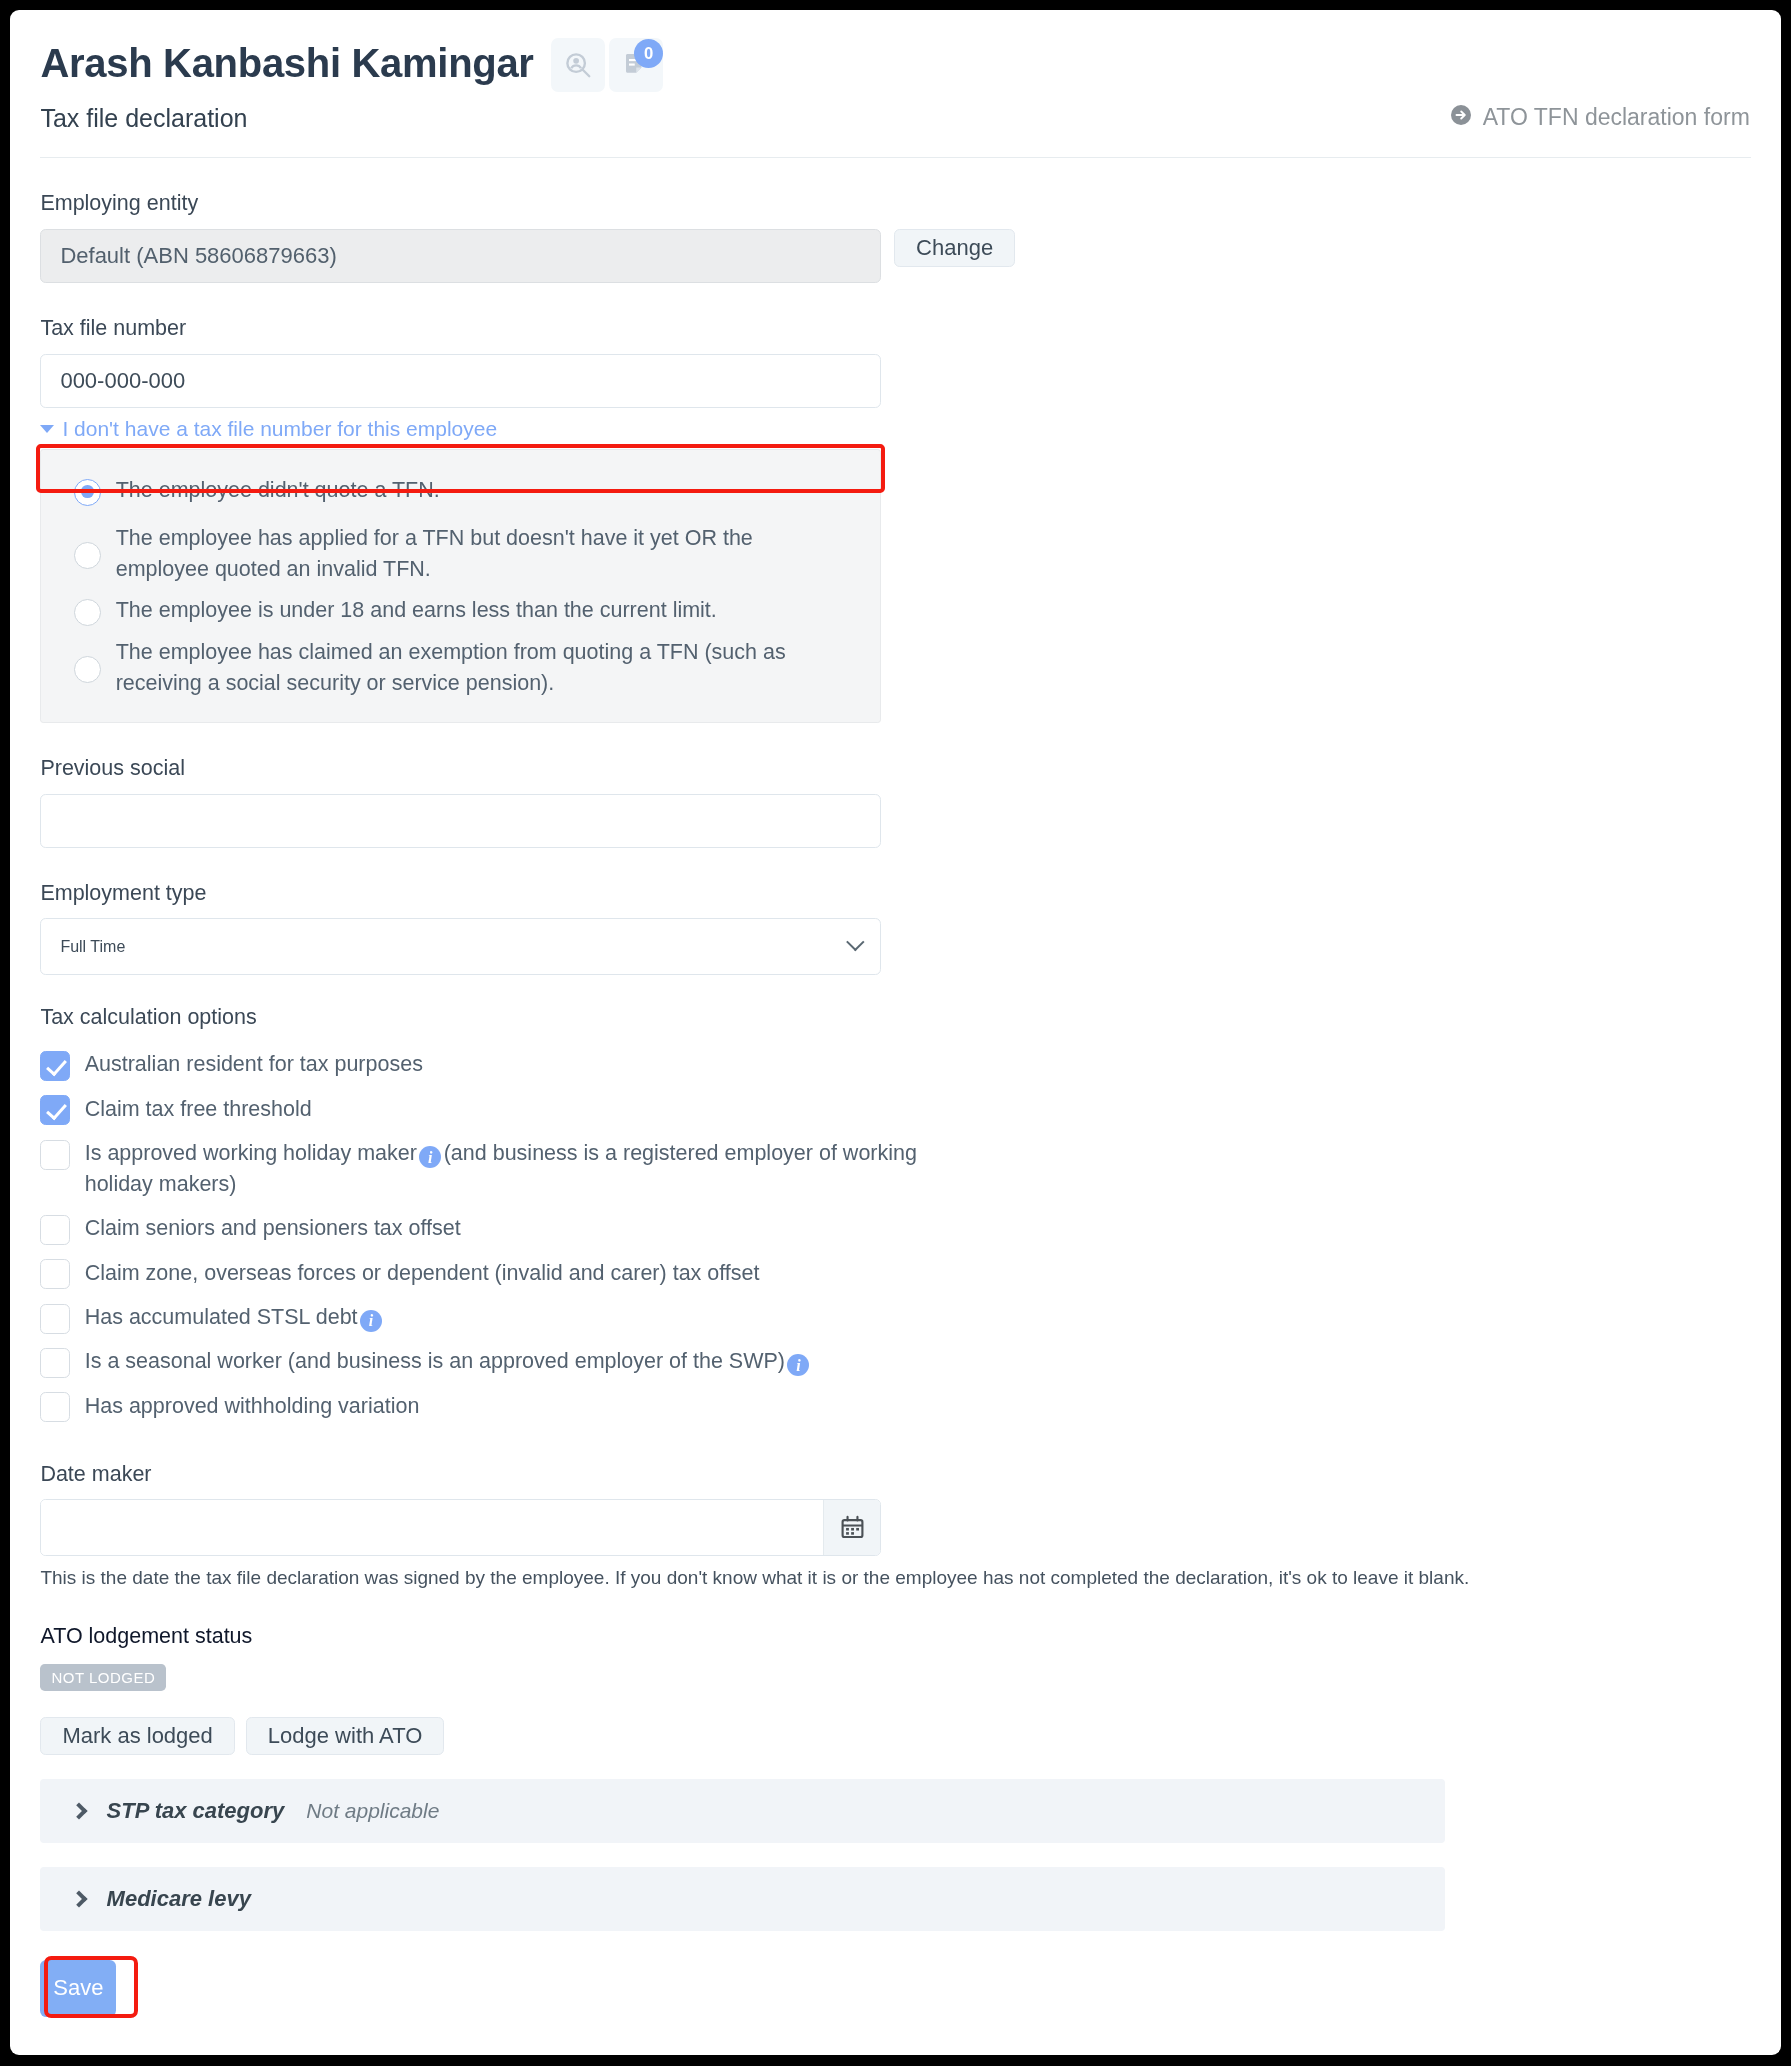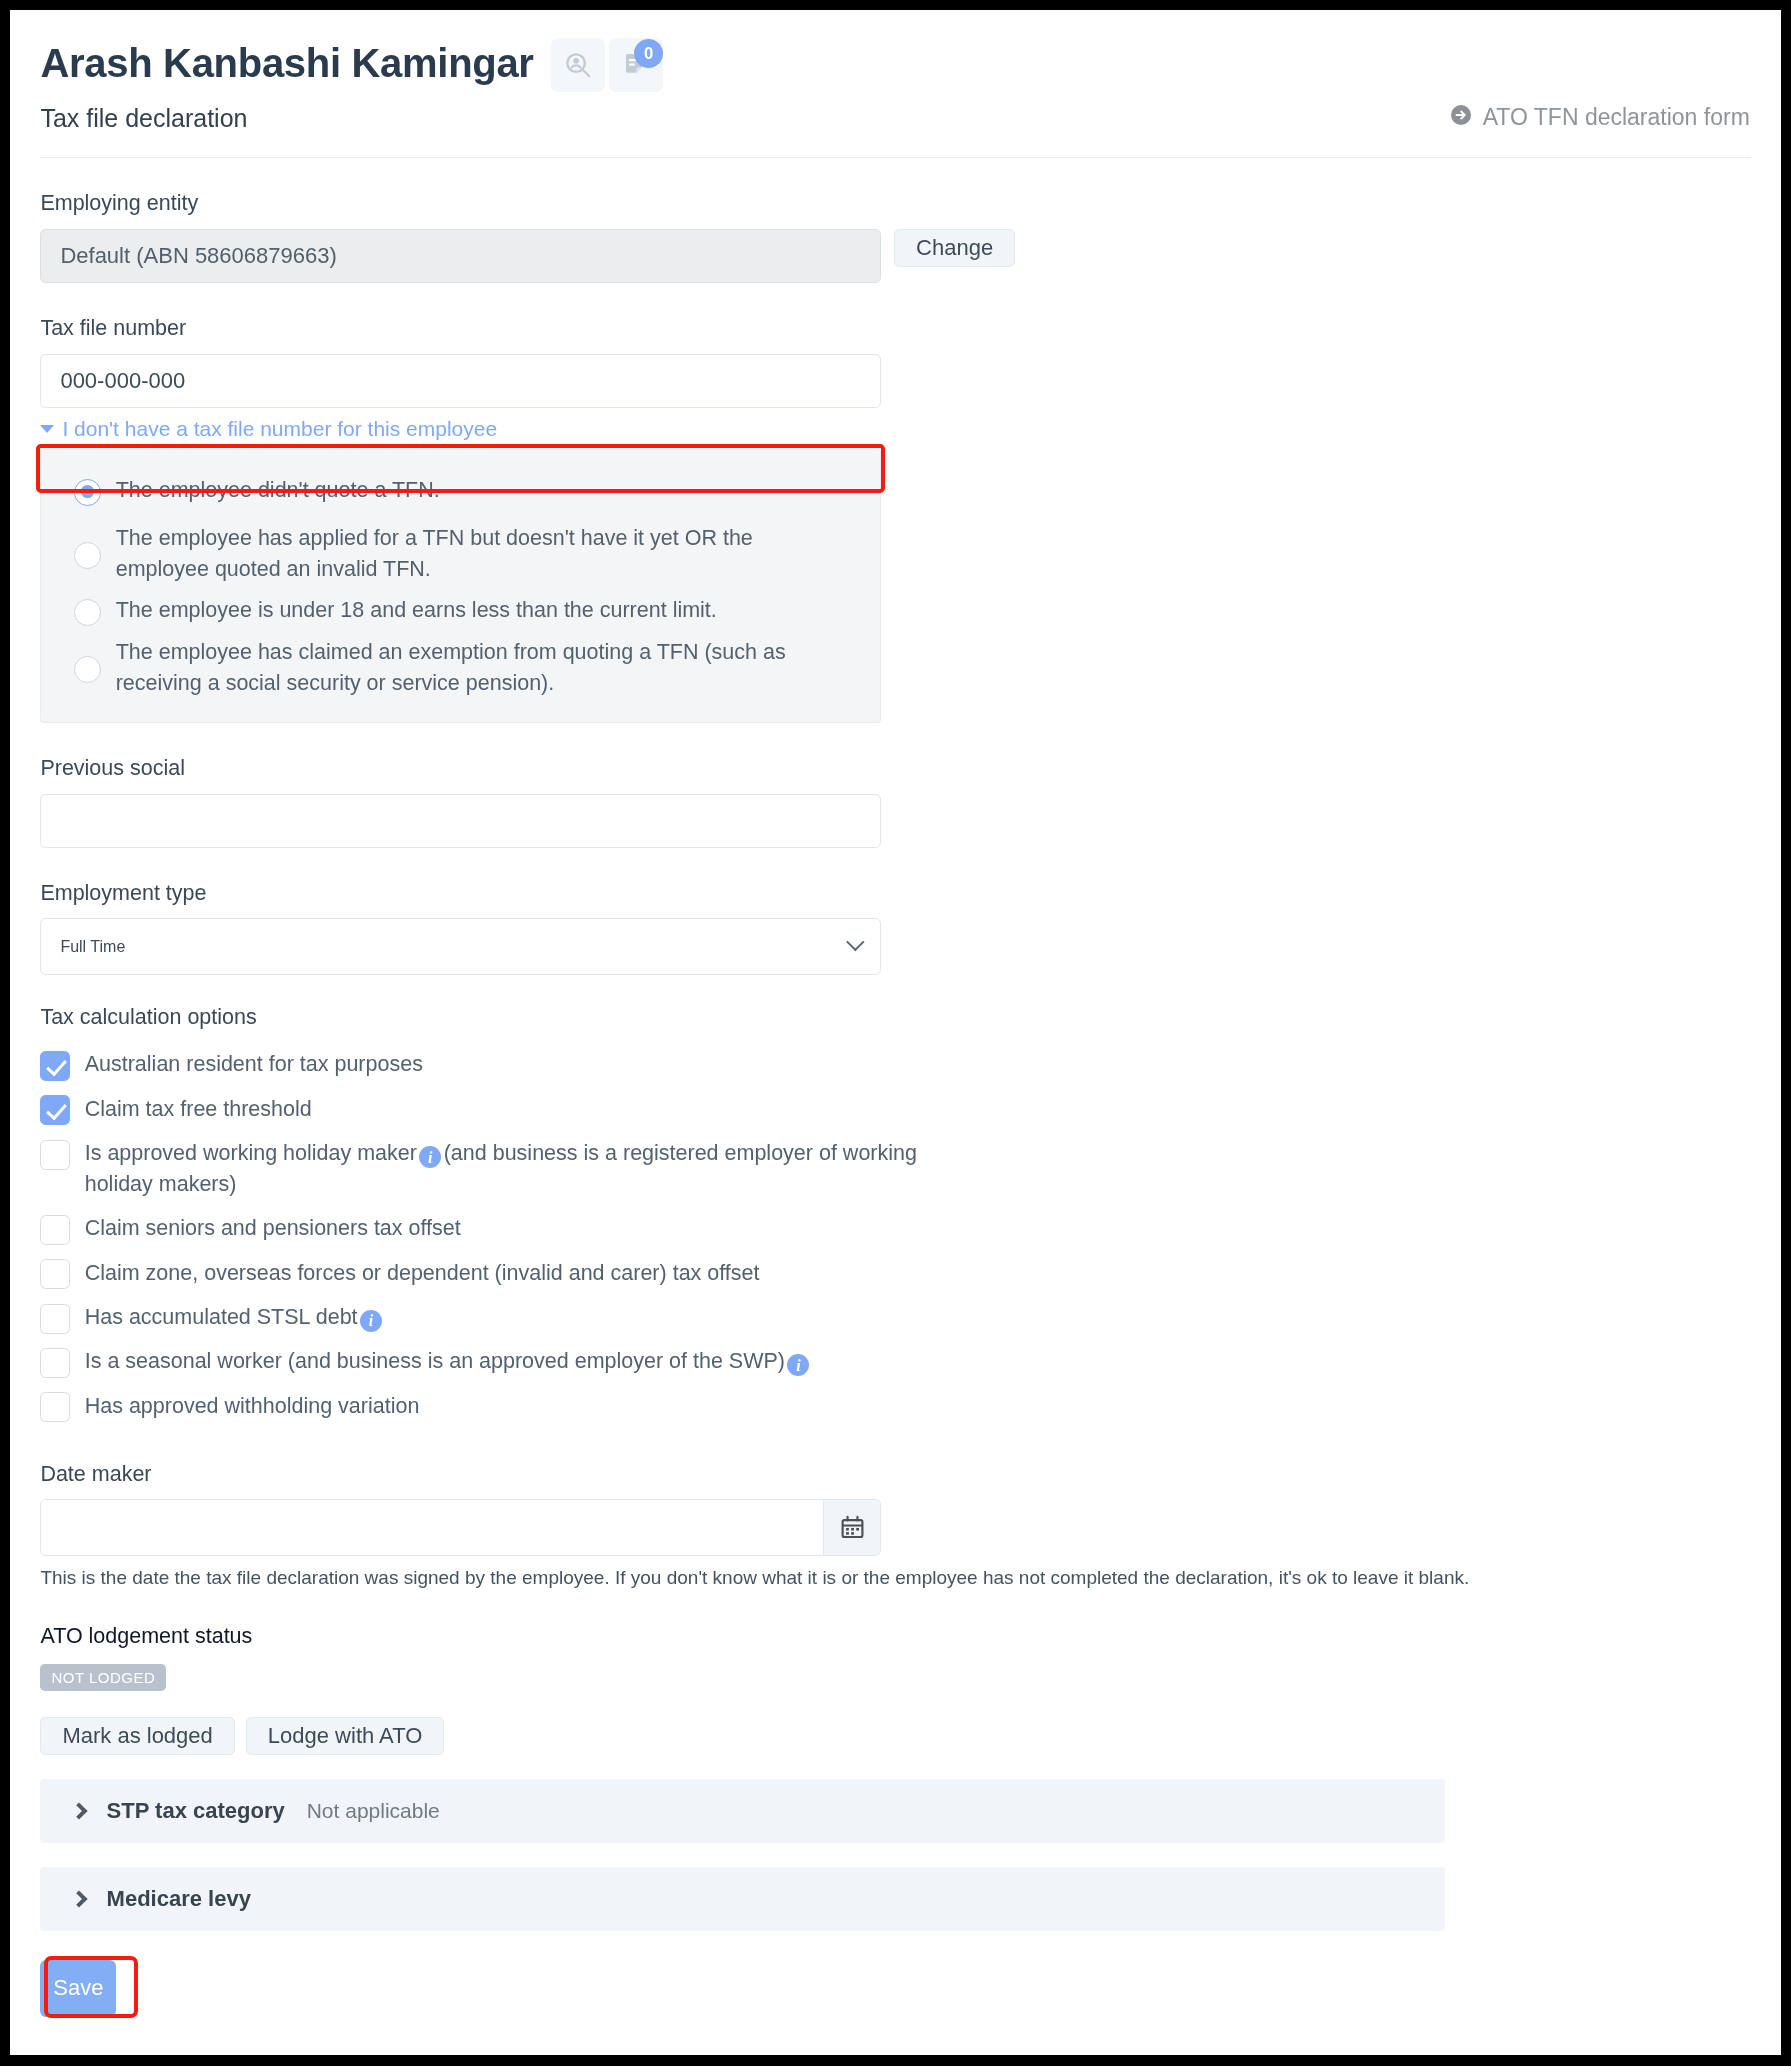--- a/index.html
+++ b/index.html
@@ -11,20 +11,21 @@
     width: 1791px; height: 2066px;
     font-family: "Liberation Sans", sans-serif;
     -webkit-font-smoothing: antialiased;
   }
   .page {
     position: absolute;
     left: 10.4px; top: 10.4px;
     width: 1771px; height: 2045px;
     background: #ffffff;
     overflow: hidden;
+    border-radius: 9px;
   }
   .inner {
     padding: 24px 30px 0 30px;
   }
 
   
   .header-row {
     display: flex;
     align-items: center;
     gap: 17.5px;
@@ -317,20 +318,21 @@
     margin-top: 24px;
     height: 64px;
     background: #f1f4f8;
     border-radius: 4px;
     display: flex;
     align-items: center;
     gap: 22px;
     padding: 12px 29px;
     cursor: pointer;
     width: 1405px;
+    font-style: italic;
   }
   .chev-right {
     width: 12px; height: 12px;
     border-right: 4px solid #4e5a66;
     border-top: 4px solid #4e5a66;
     transform: rotate(45deg);
     margin-left: 3.2px;
   }
   .acc-title {
     font-size: 22px;

